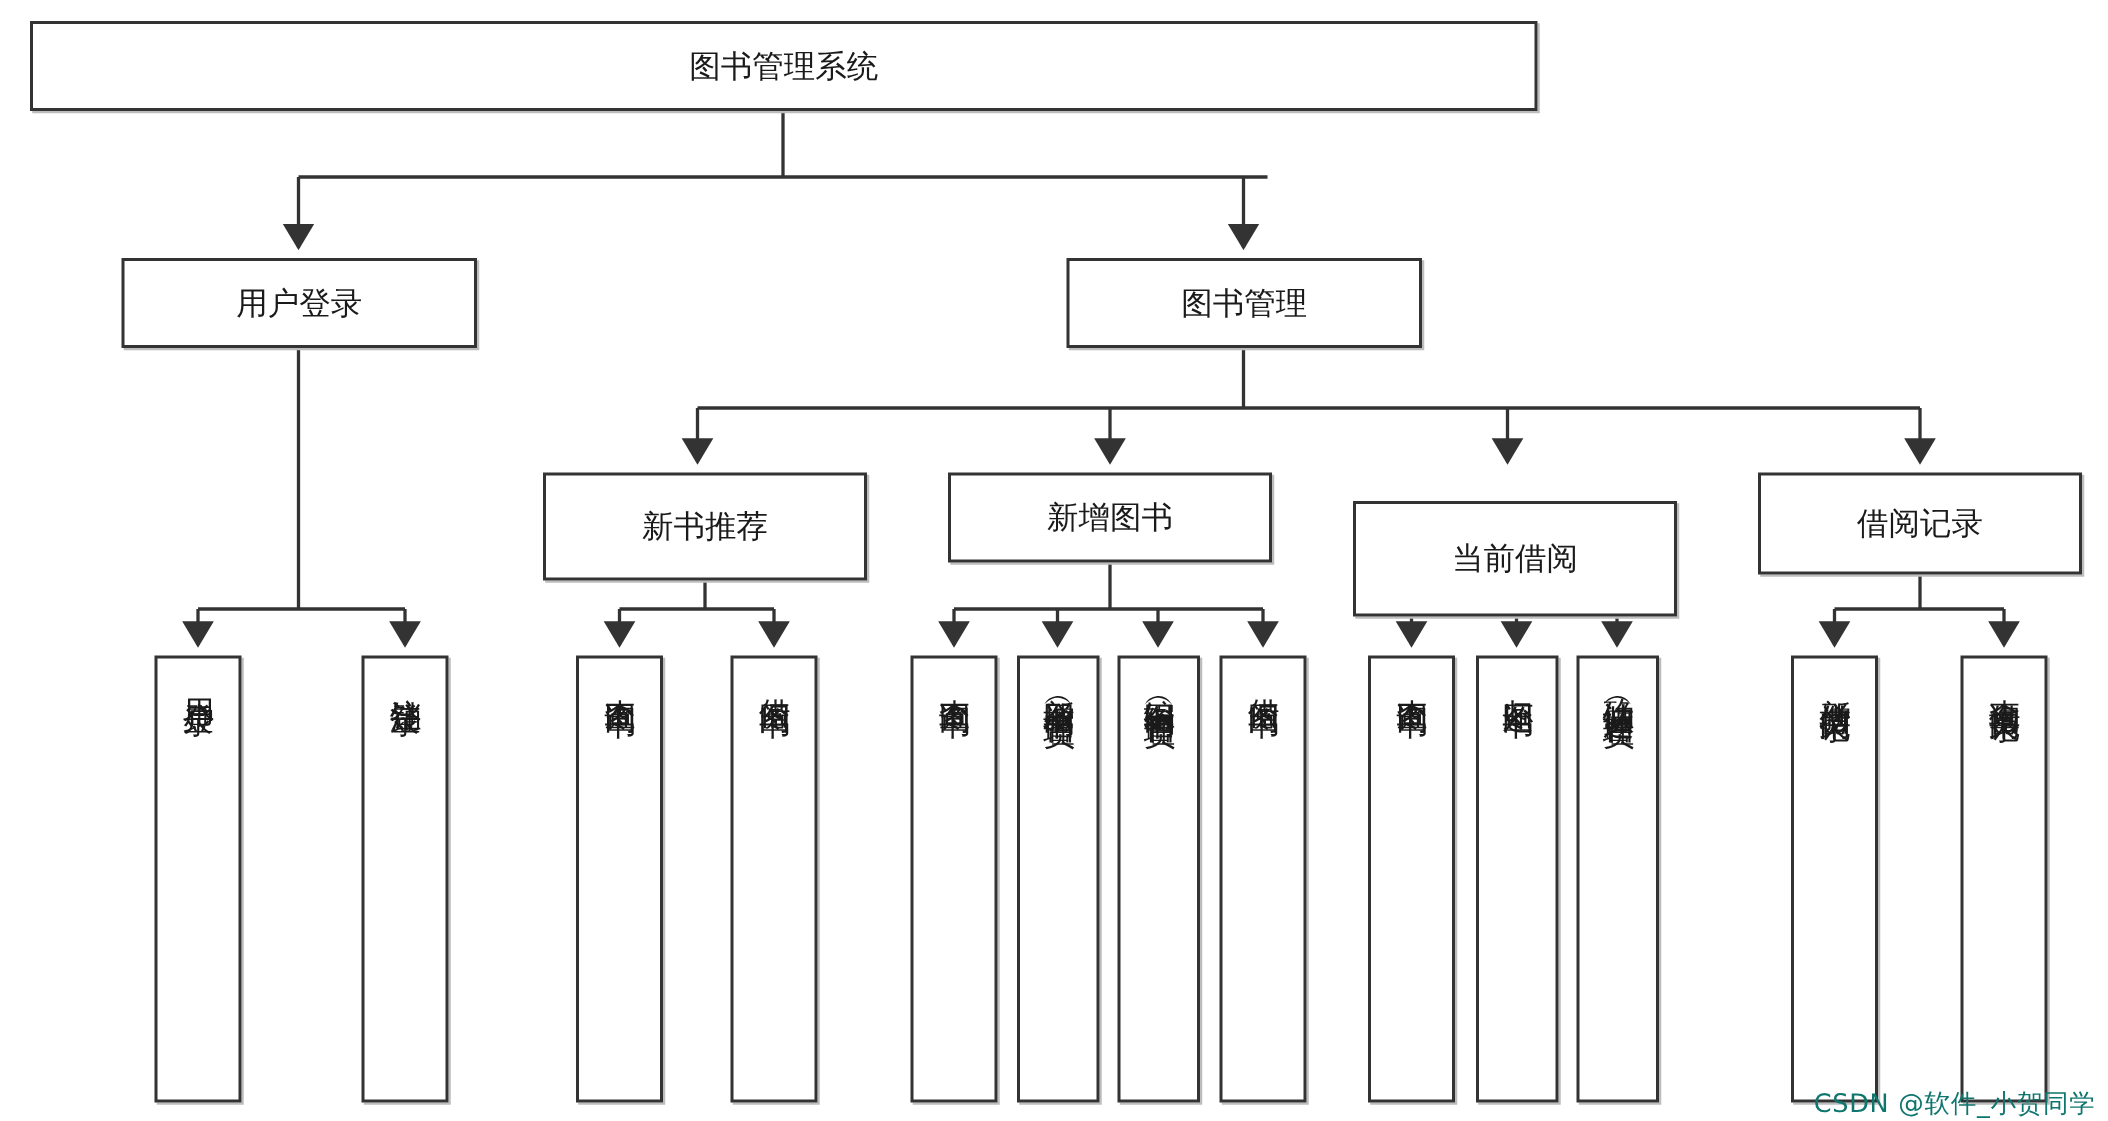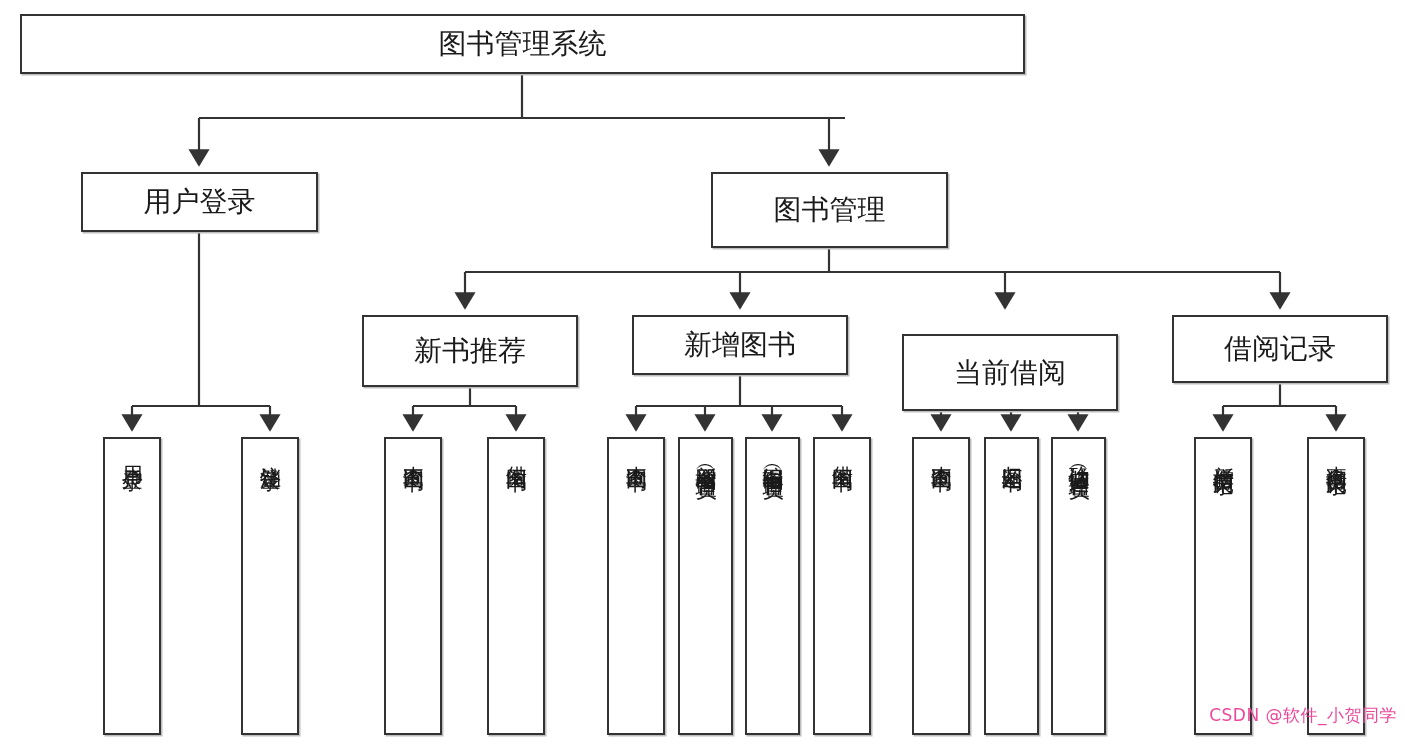--- a/index.html
+++ b/index.html
@@ -35,40 +35,40 @@
     justify-content: center;
     color: #1a1a1a;
   }
   .node-label {
     display: block;
     text-align: center;
     line-height: 1.18;
     white-space: nowrap;
   }
   .horiz .node-label {
-    font-size: 28px;
+    font-size: 21px;
   }
   .vert {
     align-items: flex-start;
     justify-content: center;
     padding-top: 10px;
   }
   .vert .node-label {
     writing-mode: vertical-rl;
     text-orientation: upright;
     font-size: 21px;
     letter-spacing: 2px;
     line-height: 1;
   }
   .watermark {
     position: absolute;
     right: 8px;
-    bottom: 20px;
+    bottom: 0;
     font-size: 17px;
-    color: #ec4899;
+    color: #0f766e;
     letter-spacing: 0.5px;
     white-space: nowrap;
     pointer-events: none;
   }
 </style>
 </head>
 <body>
 
 <div id="canvas">
 
@@ -122,21 +122,21 @@
     </g>
   </svg>
 
   <div class="node horiz" id="n-root" style="left: 20px; top: 14px; width: 1005px; height: 60px;">
     <span class="node-label">图书管理系统</span>
   </div>
 
   <div class="node horiz" id="n-login" style="left: 81px; top: 172px; width: 237px; height: 60px;">
     <span class="node-label">用户登录</span>
   </div>
-  <div class="node horiz" id="n-bookmgmt" style="left: 711px; top: 172px; width: 237px; height: 76px;">
+  <div class="node horiz" id="n-bookmgmt" style="left: 711px; top: 172px; width: 237px; height: 60px;">
     <span class="node-label">图书管理</span>
   </div>
 
   <div class="node horiz" id="n-newbook" style="left: 362px; top: 315px; width: 216px; height: 72px;">
     <span class="node-label">新书推荐</span>
   </div>
   <div class="node horiz" id="n-borrow" style="left: 632px; top: 315px; width: 216px; height: 60px;">
     <span class="node-label">新增图书</span>
   </div>
   <div class="node horiz" id="n-current" style="left: 902px; top: 334px; width: 216px; height: 77px;">

